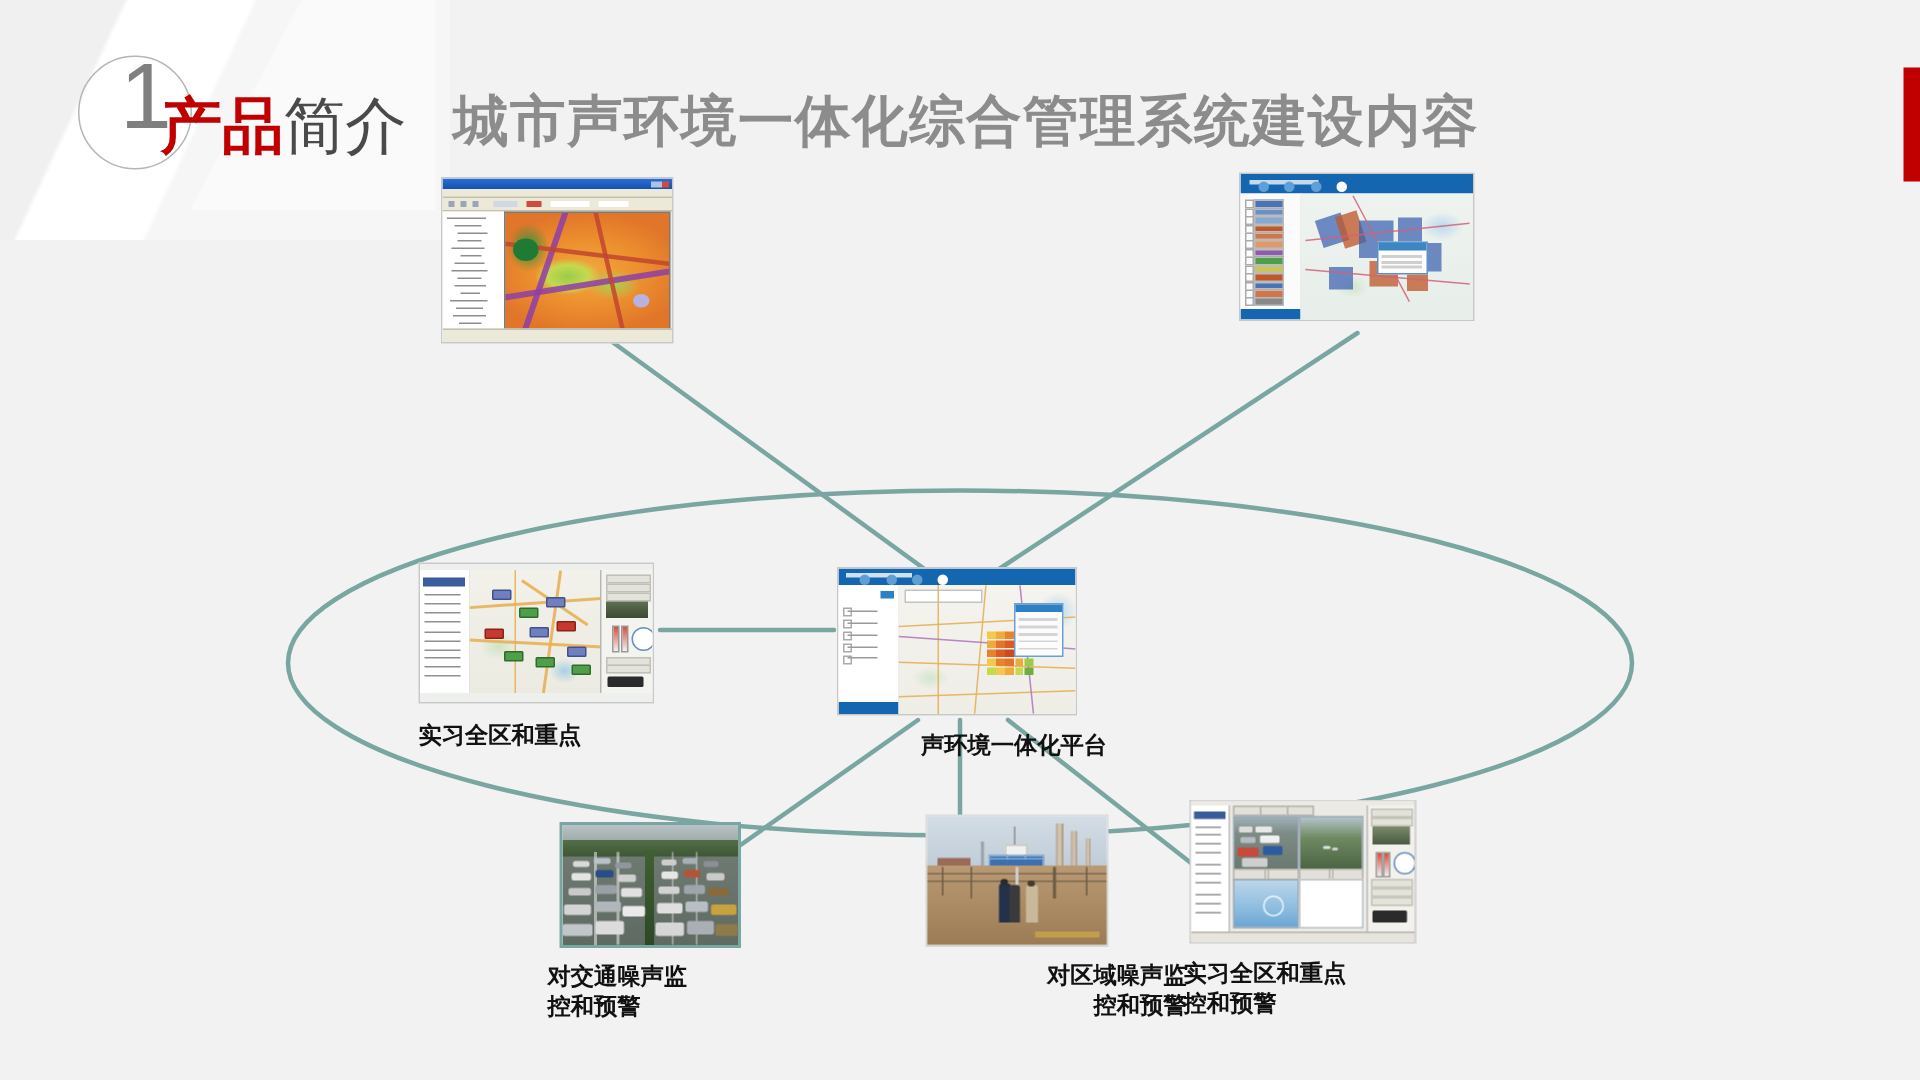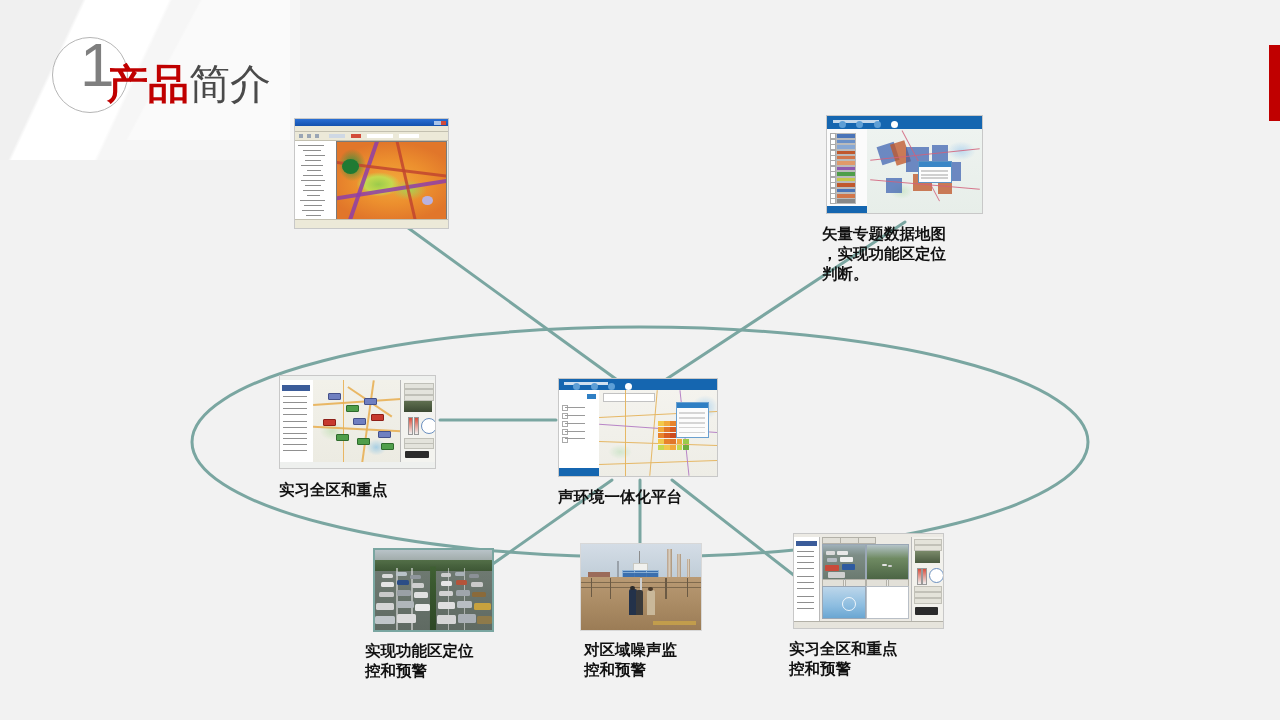--- a/index.html
+++ b/index.html
@@ -319,20 +319,21 @@
   <div class="bg-diag-a"></div>
   <div class="bg-diag-b"></div>
   <div class="red-bar"></div>
 
   <div class="header">
     <div class="badge-circle"></div>
     <div class="badge-num">1</div>
     <div class="section-label">
       <span class="red">产品</span><span class="gray">简介</span>
     </div>
+    <div class="main-title">城市声环境一体化综合管理系统建设内容</div>
   </div>
 
   <svg id="diagram-svg" width="1280" height="720">
     <g id="connector-group" stroke="#7aa6a1" stroke-width="3" fill="none" stroke-linecap="round">
         <line x1="620" y1="382" x2="400" y2="222"></line>
         <line x1="662" y1="382" x2="905" y2="222"></line>
         <line x1="556" y1="420" x2="440" y2="420"></line>
         <line x1="612" y1="480" x2="470" y2="580"></line>
         <line x1="640" y1="480" x2="640" y2="545"></line>
         <line x1="672" y1="480" x2="800" y2="580"></line>
@@ -440,23 +441,20 @@
           <span class="ln" style="left:30%; top:2%; width:70%; transform:rotate(62deg); transform-origin:left;"></span>
           <div class="b-popup">
             <span class="pb"></span>
             <span class="pl" style="top:42%"></span>
             <span class="pl" style="top:60%"></span>
             <span class="pl" style="top:78%"></span>
           </div>
         </div>
       </div>
     </div>
-    <div class="caption" style="width:175px; margin-top:10px; margin-left:-4px;">矢量专题数据地图
-，实现功能区定位
-判断。</div>
   </div>
 
   <div class="node" style="left:279px; top:375px;">
     <div class="thumb plain" style="width:157px; height:94px;">
       <div class="m-win">
         <div class="m-left">
           <span class="hl" style="top:6%"></span>
           <span class="ln" style="top:20%"></span>
           <span class="ln" style="top:27%"></span>
           <span class="ln" style="top:34%"></span>
@@ -495,21 +493,21 @@
           <span class="gauge" style="left:58%; top:46%"></span>
           <span class="bar" style="top:70%"></span>
           <span class="bar" style="top:77%"></span>
           <span class="blk" style="top:86%"></span>
         </div>
       </div>
     </div>
     <div class="caption" style="width:180px; margin-top:11px; margin-left:0px;">实习全区和重点</div>
   </div>
 
-  <div class="node" style="left:558px; top:378px; z-index:4;">
+  <div class="node" style="left:558px; top:378px; z-index:4;text-align:right;">
     <div class="thumb plain" style="width:160px; height:99px;">
       <div class="c-win">
         <div class="c-head">
           <span class="ttl"></span>
           <span class="ic" style="left:9%"></span>
           <span class="ic" style="left:20%"></span>
           <span class="ic" style="left:31%"></span>
           <span class="ic" style="left:42%; background:#ffffff;"></span>
         </div>
         <div class="c-side">
@@ -610,25 +608,25 @@
         <span class="car" style="left:69%; top:50%; width:12%; height:7%;  background:#9fa5ab;"></span>
         <span class="car" style="left:83%; top:52%; width:12%; height:7%;  background:#8a6a3a;"></span>
         <span class="car" style="left:54%; top:65%; width:14%; height:9%;  background:#dfdfdf;"></span>
         <span class="car" style="left:70%; top:64%; width:13%; height:9%;  background:#b8bec3;"></span>
         <span class="car" style="left:85%; top:66%; width:14%; height:9%;  background:#c7a23e;"></span>
         <span class="car" style="left:53%; top:81%; width:16%; height:11%; background:#d6d6d6;"></span>
         <span class="car" style="left:71%; top:80%; width:15%; height:11%; background:#a9afb5;"></span>
         <span class="car" style="left:87%; top:82%; width:13%; height:11%; background:#8e7a4a;"></span>
       </div>
     </div>
-    <div class="caption" style="width:175px; margin-top:9px; margin-left:-8px;">实现功能区定位
+    <div class="caption" style="width:175px; margin-top:9px; margin-left:-8px;">对交通噪声监
 控和预警</div>
   </div>
 
-  <div class="node" style="left:580px; top:543px;">
+  <div class="node" style="left:617px; top:543px;text-align:right;">
     <div class="thumb plain" style="width:122px; height:88px; border-color:#d8d8d8; background:#fff; padding:3px;">
       <div class="field">
         <div class="sky"></div>
         <span class="stack" style="left:72%; top:6%; width:4%; height:34%;"></span>
         <span class="stack" style="left:80%; top:12%; width:3%; height:28%;"></span>
         <span class="stack" style="left:88%; top:18%; width:2.5%; height:22%;"></span>
         <span class="stack" style="left:30%; top:20%; width:2%; height:20%; background:#9aa2aa;"></span>
         <span class="pole" style="left:48%; top:8%; height:30%;"></span>
         <span class="whitebox" style="left:43%; top:22%; width:11%; height:14%;"></span>
         <span class="panel" style="left:34%; top:30%; width:9%; height:8%;"></span>

